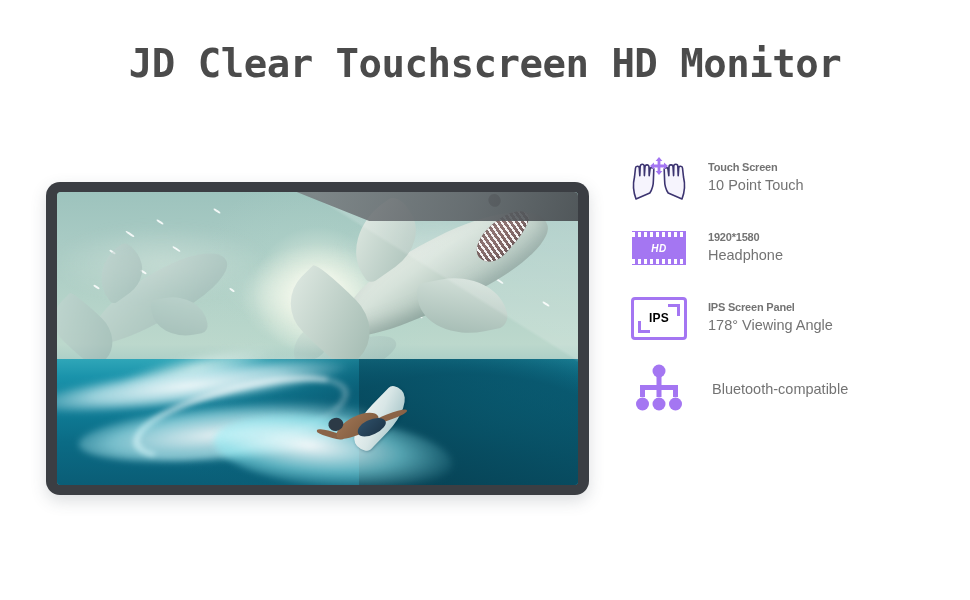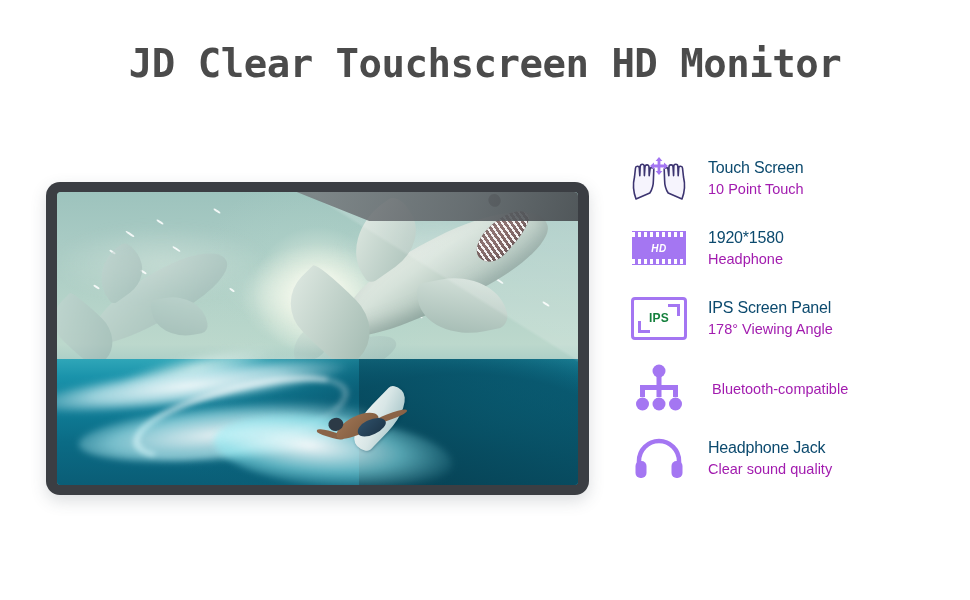--- a/index.html
+++ b/index.html
@@ -362,30 +362,30 @@
     align-items: center;
     justify-content: center;
     margin-right: 18px;
   }
   .feature-text {
     display: flex;
     flex-direction: column;
     justify-content: center;
   }
   .feature-title {
-    font-size: 16px;
-    font-weight: normal;
-    color: #0c4a6e;
+    font-size: 11px;
+    font-weight: bold;
+    color: #737373;
     line-height: 1.25;
     letter-spacing: -0.2px;
     white-space: nowrap;
   }
   .feature-sub {
     font-size: 14.5px;
-    color: #a21caf;
+    color: #737373;
     line-height: 1.3;
     margin-top: 2px;
     white-space: nowrap;
   }
   .feature-sub.indent { padding-left: 4px; }
 
   
   .film {
     position: relative;
     width: 54px;
@@ -420,21 +420,21 @@
     height: 37px;
     border: 3px solid #a476f2;
     border-radius: 4px;
     display: flex;
     align-items: center;
     justify-content: center;
   }
   .ips-label {
     font-size: 12px;
     font-weight: bold;
-    color: #15803d;
+    color: #000000;
     letter-spacing: 0.3px;
   }
   .corner {
     position: absolute;
     width: 9px;
     height: 9px;
   }
   .corner.tr { top: 4px; right: 4px; border-top: 3px solid #a476f2; border-right: 3px solid #a476f2; }
   .corner.bl { bottom: 4px; left: 4px; border-bottom: 3px solid #a476f2; border-left: 3px solid #a476f2; }
 </style>
@@ -569,27 +569,14 @@
           <circle cx="42.5" cy="40" r="6.5"></circle>
         </g>
       </svg>
     </div>
     <div class="feature-text">
       <div class="feature-sub indent">Bluetooth-compatible</div>
     </div>
   </div>
 
 
-  <div class="feature-row">
-    <div class="feature-icon">
-      <svg width="52" height="44" viewBox="0 0 52 44">
-        <path d="M6 33 V25 a20 20 0 0 1 40 0 v8" fill="none" stroke="#a476f2" stroke-width="4.5" stroke-linecap="round"></path>
-        <rect x="2.5" y="25" width="11" height="17" rx="5" fill="#a476f2"></rect>
-        <rect x="38.5" y="25" width="11" height="17" rx="5" fill="#a476f2"></rect>
-      </svg>
-    </div>
-    <div class="feature-text">
-      <div class="feature-title">Headphone Jack</div>
-      <div class="feature-sub">Clear sound quality</div>
-    </div>
-  </div>
 
 </div>
 
 </body></html>

